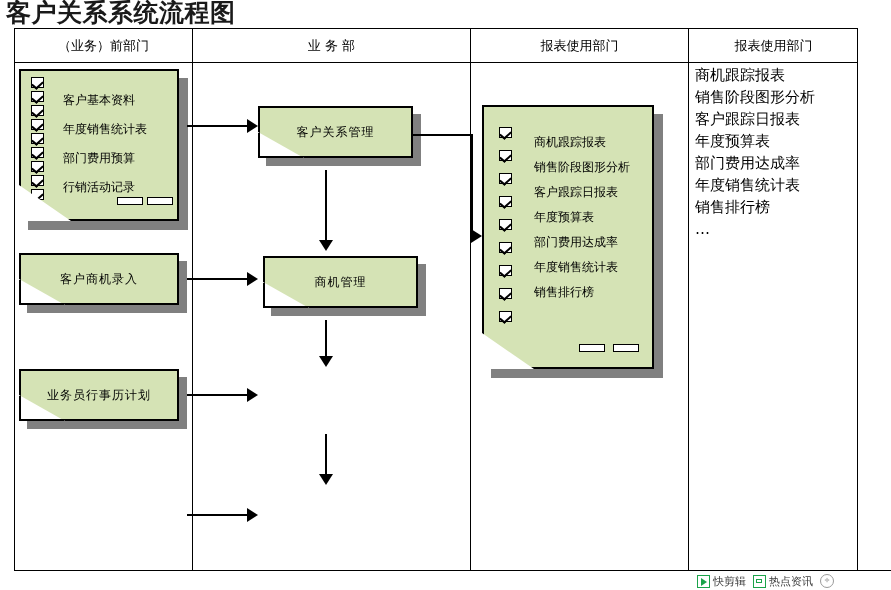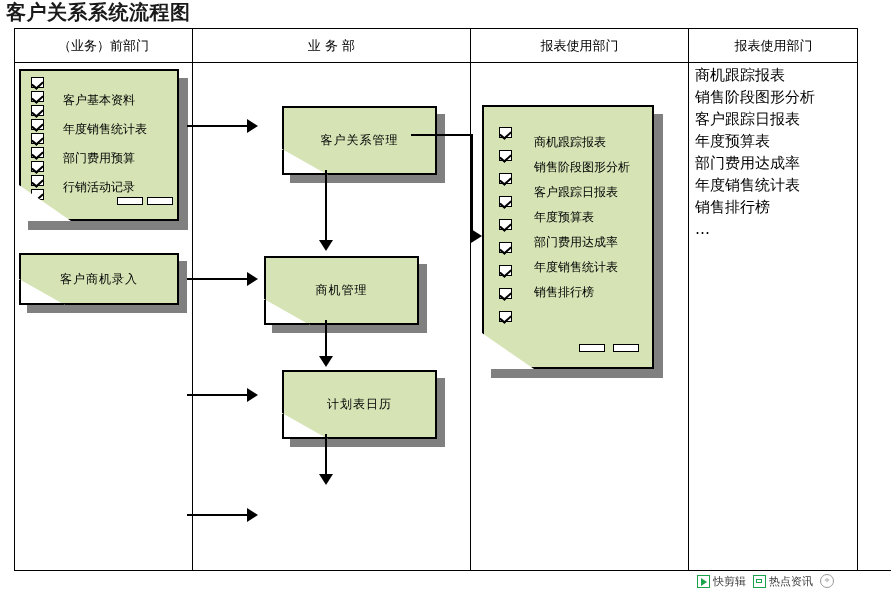--- a/index.html
+++ b/index.html
@@ -13,21 +13,21 @@
     position: relative;
     font-family: "Liberation Sans", "DejaVu Sans", sans-serif;
     overflow: hidden;
   }
 
   
   #page-title {
     position: absolute;
     left: 6px;
     top: 0px;
-    font-size: 20px;
+    font-size: 25px;
     font-weight: bold;
     color: #1a1a1a;
     letter-spacing: 0.5px;
     line-height: 24px;
     white-space: nowrap;
   }
 
   
   #flow-table {
     position: absolute;
@@ -127,21 +127,21 @@
     justify-content: center;
     font-size: 12px;
     color: #000;
     font-family: "DejaVu Sans", "Liberation Sans", sans-serif;
     letter-spacing: 1px;
     white-space: nowrap;
   }
 
   
   .doc-small { width: 160px; height: 52px; }
-  .doc-mid   { width: 155px; height: 69px; margin-left: 24px; }
+  .doc-mid   { width: 155px; height: 52px; }
 
   
   .checkdoc {
     position: absolute;
     box-sizing: border-box;
   }
   .checkdoc .shadow {
     position: absolute;
     left: 9px;
     top: 9px;
@@ -372,51 +372,51 @@
   <div class="doc doc-small" style="left:4px; top:224px;padding-left:24px;">
     <div class="shadow"></div>
     <div class="body"></div>
     <div class="label">客户商机录入</div>
     <div class="fold-white"></div>
     <svg class="fold-edge" viewBox="0 0 46 26" preserveAspectRatio="none">
       <polyline points="1,1 1,25 45,25" fill="none" stroke="#000" stroke-width="2"></polyline>
     </svg>
   </div>
 
-
-
-  <div class="doc doc-mid" style="left:243px; top:77px;">
-    <div class="shadow"></div>
-    <div class="body"></div>
-    <div class="label">客户关系管理</div>
+  <div class="doc doc-small" style="left:4px; top:340px;">
+    <div class="shadow"></div>
+    <div class="body"></div>
+    <div class="label">业务员行事历计划</div>
     <div class="fold-white"></div>
     <svg class="fold-edge" viewBox="0 0 46 26" preserveAspectRatio="none">
       <polyline points="1,1 1,25 45,25" fill="none" stroke="#000" stroke-width="2"></polyline>
     </svg>
   </div>
 
-  <div class="doc doc-mid" style="left:225px; top:227px;">
-    <div class="shadow"></div>
-    <div class="body"></div>
-    <div class="label">商机管理</div>
+
+  <div class="doc doc-mid" style="left:243px; top:77px;">
+    <div class="shadow"></div>
+    <div class="body"></div>
+    <div class="label">客户关系管理</div>
     <div class="fold-white"></div>
     <svg class="fold-edge" viewBox="0 0 46 26" preserveAspectRatio="none">
       <polyline points="1,1 1,25 45,25" fill="none" stroke="#000" stroke-width="2"></polyline>
     </svg>
   </div>
 
-  <div class="doc doc-mid" style="left:243px; top:341px;">
-    <div class="shadow"></div>
-    <div class="body"></div>
-    <div class="label">计划表日历</div>
+  <div class="doc doc-mid" style="left:248px; top:227px;">
+    <div class="shadow"></div>
+    <div class="body"></div>
+    <div class="label">商机管理</div>
     <div class="fold-white"></div>
     <svg class="fold-edge" viewBox="0 0 46 26" preserveAspectRatio="none">
       <polyline points="1,1 1,25 45,25" fill="none" stroke="#000" stroke-width="2"></polyline>
     </svg>
   </div>
+
 
 
   <div class="checkdoc" style="left:467px; top:76px; width:172px; height:264px;">
     <div class="shadow"></div>
     <div class="body"></div>
     <div class="cb-col" style="left:17px; top:22px;">
       <div class="cb" style="margin-bottom:12px;"></div>
       <div class="cb" style="margin-bottom:12px;"></div>
       <div class="cb" style="margin-bottom:12px;"></div>
       <div class="cb" style="margin-bottom:12px;"></div>

